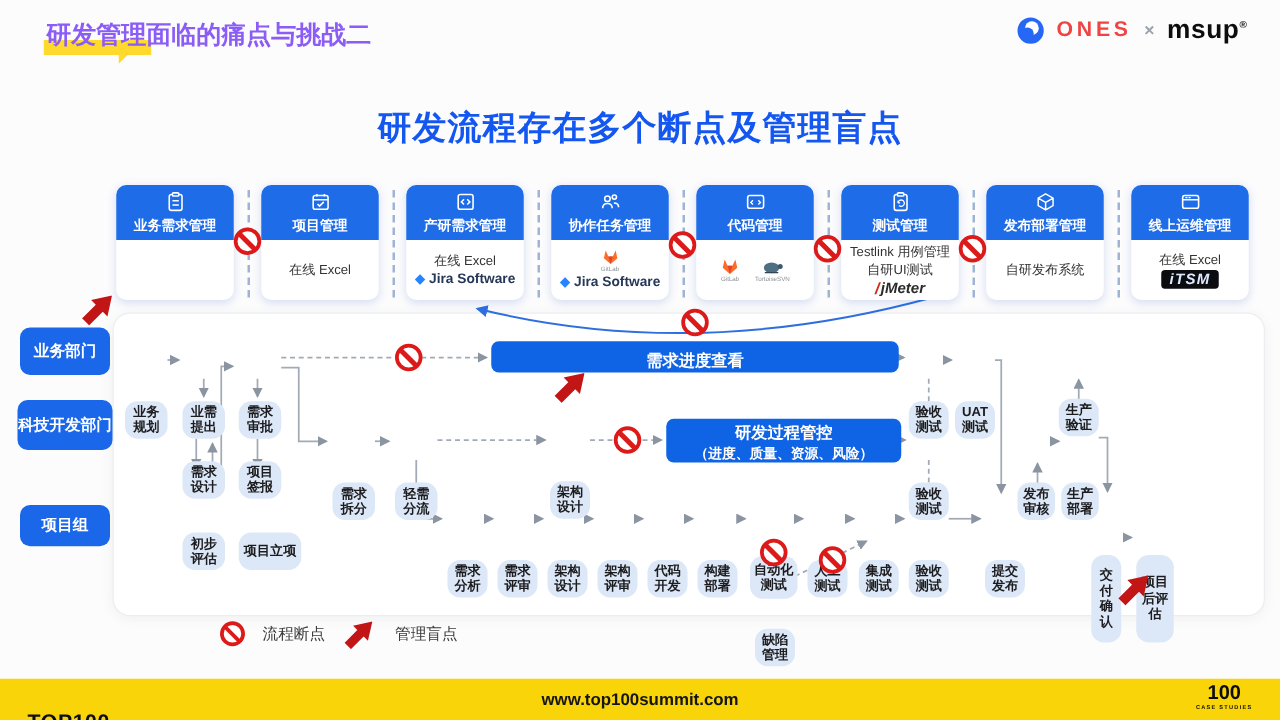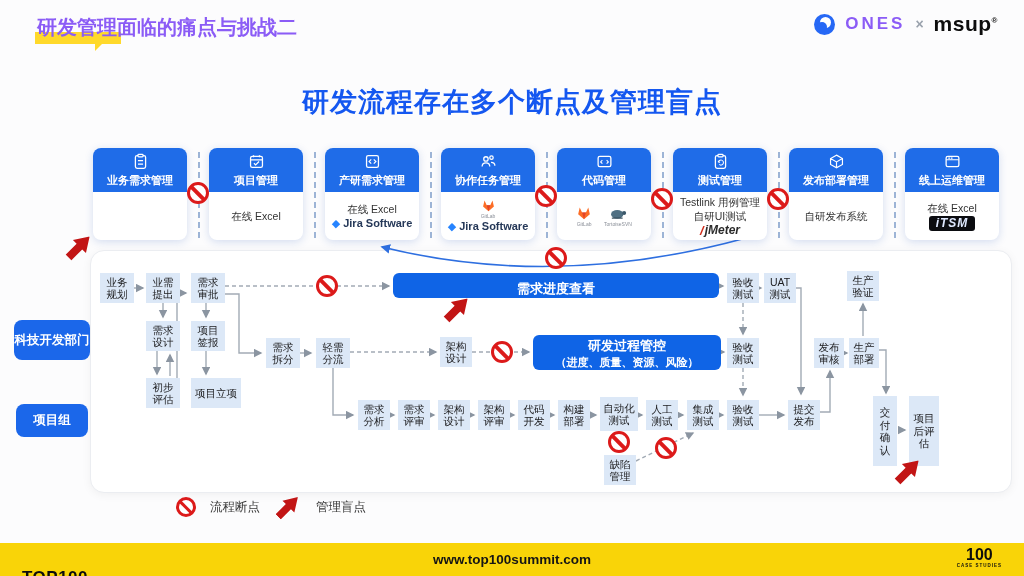--- a/index.html
+++ b/index.html
@@ -8,21 +8,21 @@
 
   
   .slide-title{position:absolute;left:37px;top:14px;font-size:20px;font-weight:800;color:#8b5cf6;z-index:3;}
   .slide-title .hl{position:absolute;left:-2px;top:18px;width:86px;height:12px;background:#ffd92b;z-index:-1;}
   .slide-title .hl::after{content:"";position:absolute;right:18px;bottom:-7px;width:0;height:0;
         border-top:8px solid #ffd92b;border-right:8px solid transparent;}
   .logo-row{position:absolute;right:26px;top:12px;display:flex;align-items:center;gap:10px;z-index:3;}
   .ones-icon{width:21px;height:21px;border-radius:50%;background:#2668f5;position:relative;overflow:hidden;}
   .ones-icon::before{content:"";position:absolute;left:6px;top:3px;width:11px;height:11px;border-radius:50%;background:#fff;}
   .ones-icon::after{content:"";position:absolute;left:3px;top:8px;width:10px;height:10px;border-radius:50%;background:#2668f5;}
-  .ones-text{font-size:17px;font-weight:800;letter-spacing:3px;color:#8b5cf6;}
+  .ones-text{font-size:17px;font-weight:800;letter-spacing:3px;color:#ef4444;}
   .logo-x{font-size:14px;color:#9aa2ad;font-weight:600;}
   .msup-text{font-size:21px;font-weight:800;color:#0d0d0d;letter-spacing:0.5px;}
   .msup-text sup{font-size:8px;}
 
   .main-title{position:absolute;left:0;top:84px;width:1024px;text-align:center;
       font-family:"Liberation Serif","DejaVu Serif",serif;font-size:27px;font-weight:700;
       color:#1457f0;letter-spacing:1px;z-index:3;}
 
   
   .card{position:absolute;top:148px;width:94px;height:92px;border-radius:8px;background:#fff;
@@ -47,23 +47,23 @@
   .sep{position:absolute;top:152px;height:86px;width:0;border-left:2px dashed #9db4d6;z-index:2;}
 
   
   .dept{position:absolute;background:#1b67ea;color:#fff;font-weight:700;font-size:12.5px;line-height:15px;
         border-radius:8px;display:flex;align-items:center;justify-content:center;text-align:center;z-index:4;}
 
   
   .flow-box{position:absolute;left:90px;top:250px;width:920px;height:241px;background:#fff;
         border:1px solid #ebedf1;border-radius:14px;box-shadow:0 2px 10px rgba(0,0,0,.05);z-index:1;}
   #wires{position:absolute;left:0;top:0;width:1024px;height:576px;z-index:2;pointer-events:none;}
-  .fnode{position:absolute;background:#dce8f7;border-radius:0;display:flex;align-items:center;
-        justify-content:center;text-align:center;font-size:10.5px;font-weight:400;color:#1c1c1e;
-        line-height:12.5px;padding:2px;box-sizing:border-box;z-index:4;}
+  .fnode{position:absolute;background:#dce8f7;border-radius:10px;display:flex;align-items:center;
+        justify-content:center;text-align:center;font-size:10.5px;font-weight:700;color:#1c1c1e;
+        line-height:12.5px;padding:2px;box-sizing:border-box;z-index:4;margin-top:48px;}
   .fbar{position:absolute;background:#0f64e6;border-radius:6px;color:#fff;display:flex;flex-direction:column;
         align-items:center;justify-content:flex-end;font-weight:700;z-index:4;}
   .fbar .t1{font-size:13px;}
   .fbar .t2{font-size:11px;font-weight:600;}
 
   
   .ban{position:absolute;width:22px;height:22px;box-sizing:border-box;border:3.5px solid #dc1a1a;
        border-radius:50%;background:#fff;z-index:6;}
   .ban::before{content:"";position:absolute;left:-2px;top:50%;width:19px;height:3.5px;background:#dc1a1a;
        transform:rotate(45deg);transform-origin:center;margin-top:-1.75px;}
@@ -299,20 +299,21 @@
   </div>
 
   <div class="sep" style="left:198px"></div>
   <div class="sep" style="left:314px"></div>
   <div class="sep" style="left:430px"></div>
   <div class="sep" style="left:546px"></div>
   <div class="sep" style="left:662px"></div>
   <div class="sep" style="left:778px"></div>
   <div class="sep" style="left:894px"></div>
 
+  <div class="dept" style="left:16px;top:262px;width:72px;height:38px">业务部门</div>
   <div class="dept" style="left:14px;top:320px;width:76px;height:40px">科技开发部门</div>
   <div class="dept" style="left:16px;top:404px;width:72px;height:33px">项目组</div>
 
   <div class="flow-box"></div>
 
   <div class="fnode" style="left:100px;top:273px;width:34px;height:30px">业务规划</div>
   <div class="fnode" style="left:146px;top:273px;width:34px;height:30px">业需提出</div>
   <div class="fnode" style="left:191px;top:273px;width:34px;height:30px">需求审批</div>
   <div class="fnode" style="left:146px;top:321px;width:34px;height:30px">需求设计</div>
   <div class="fnode" style="left:191px;top:321px;width:34px;height:30px">项目签报</div>

